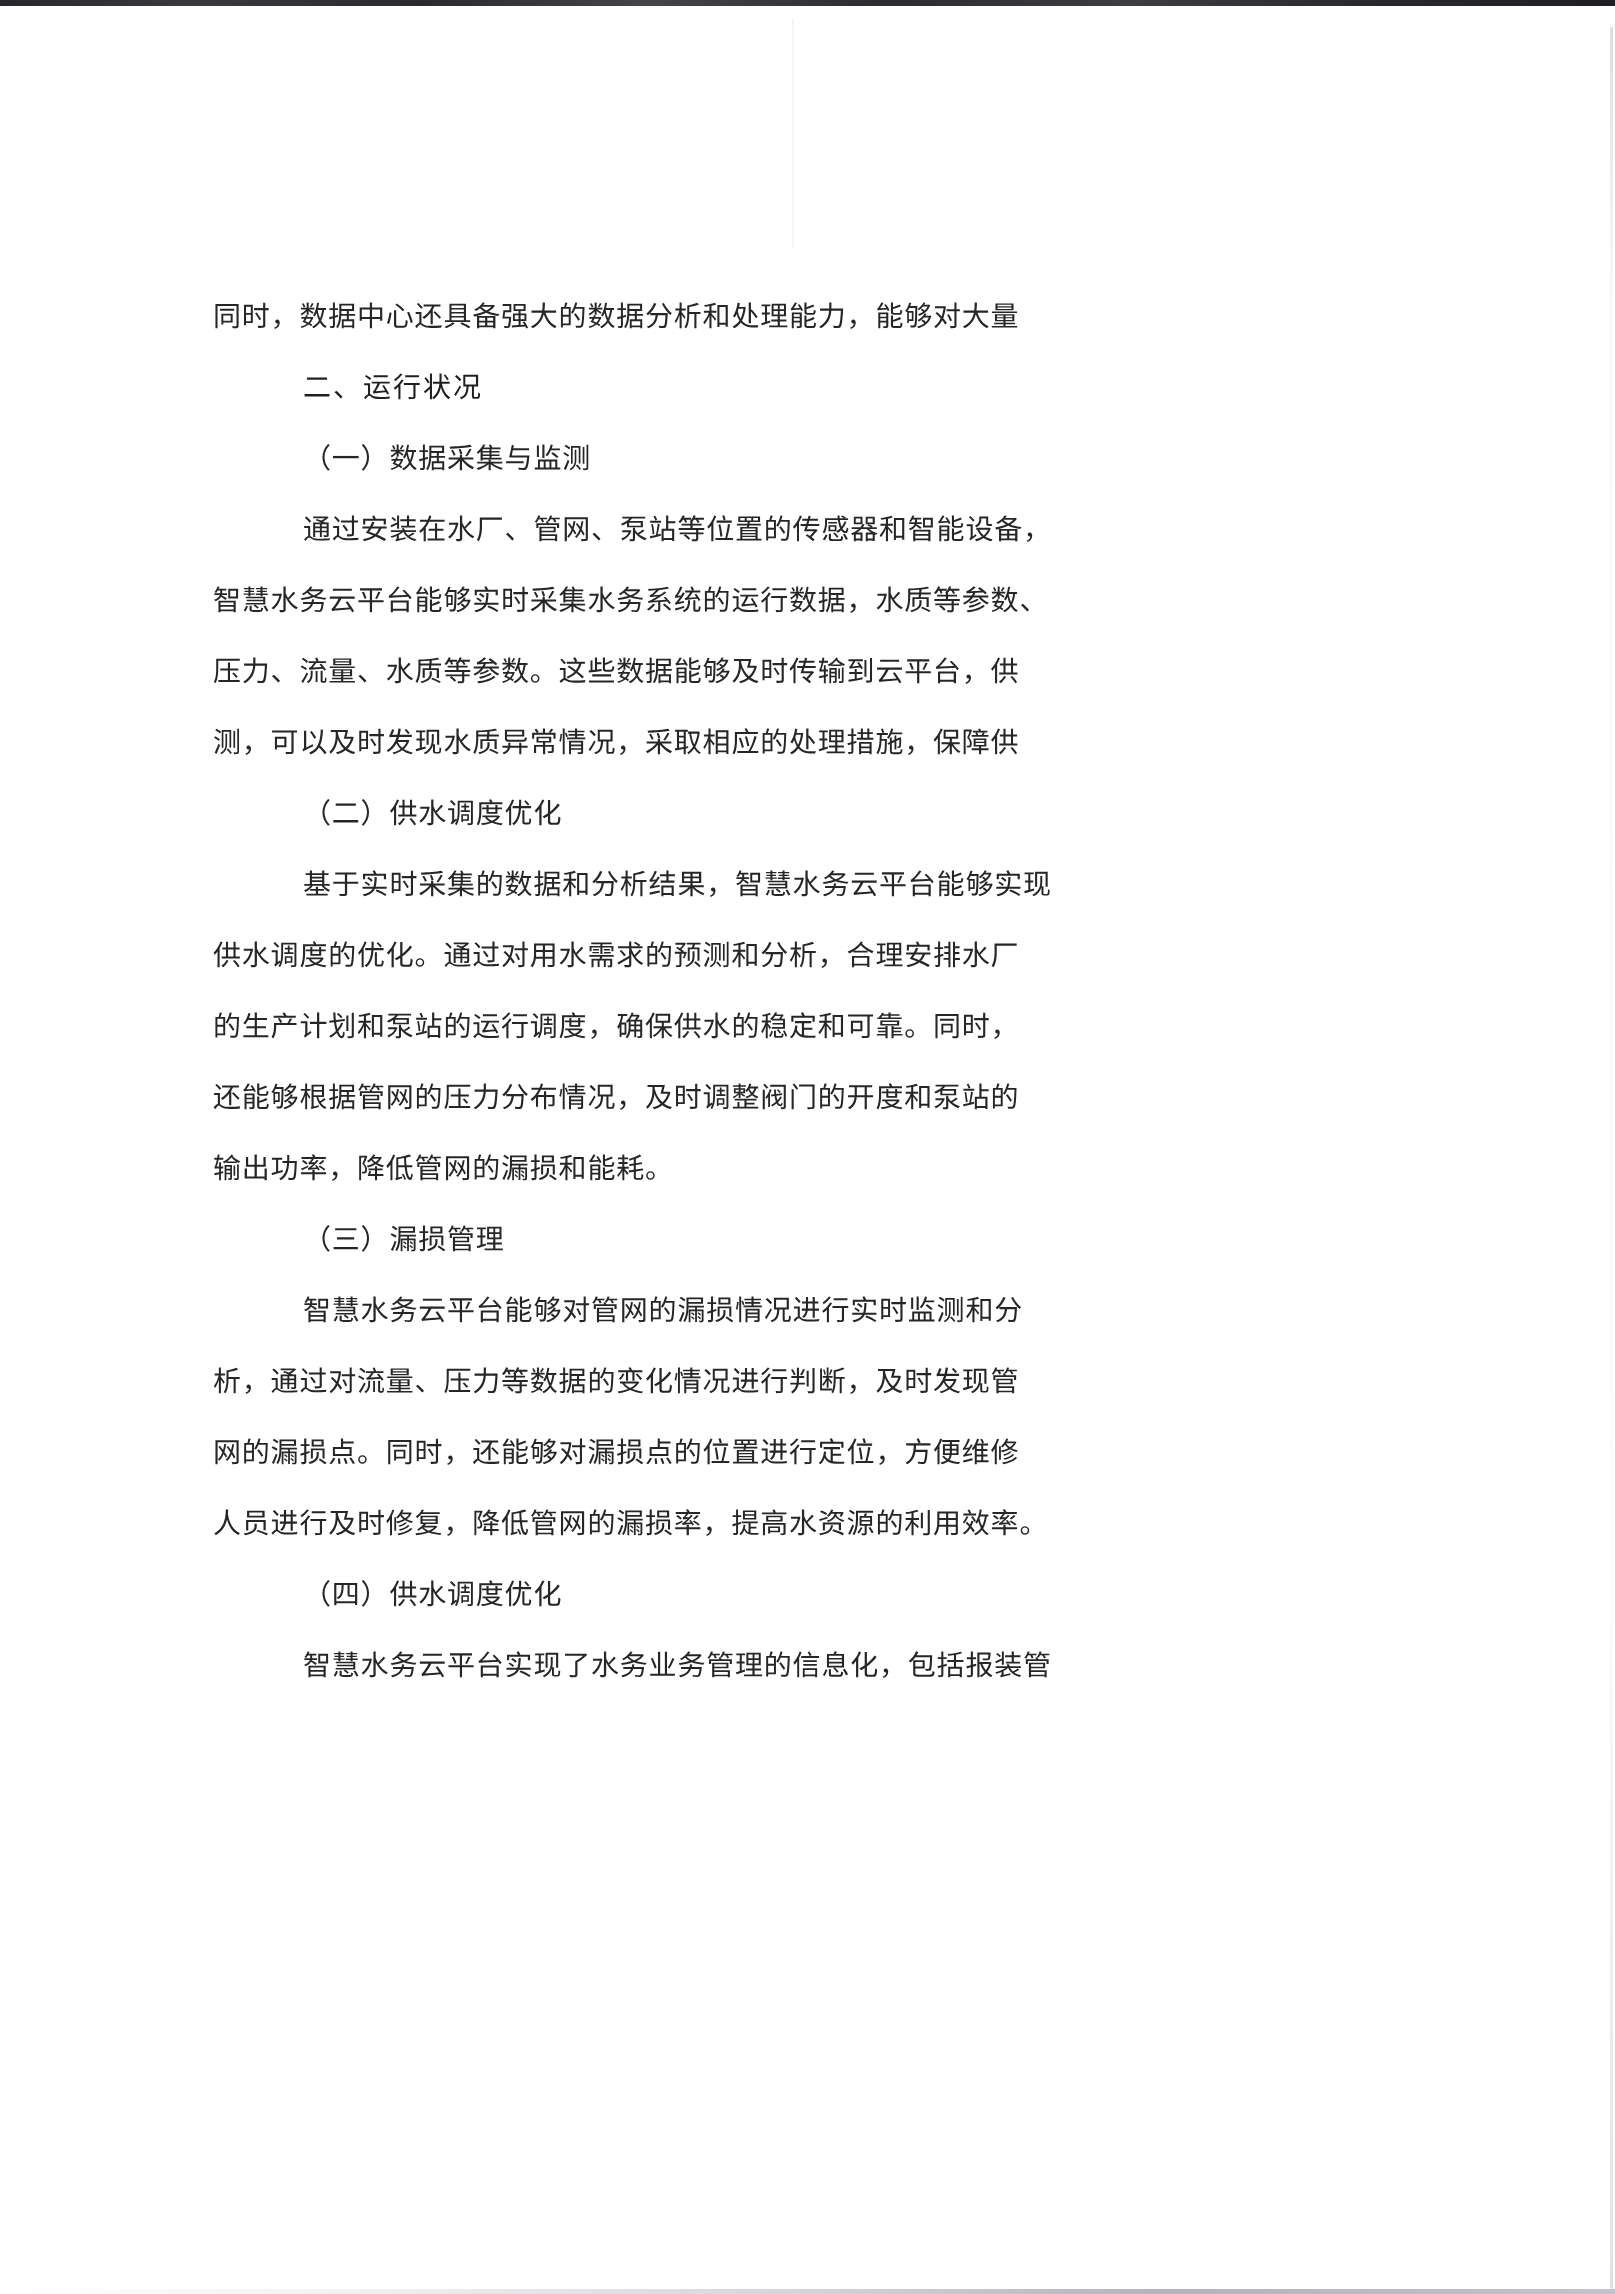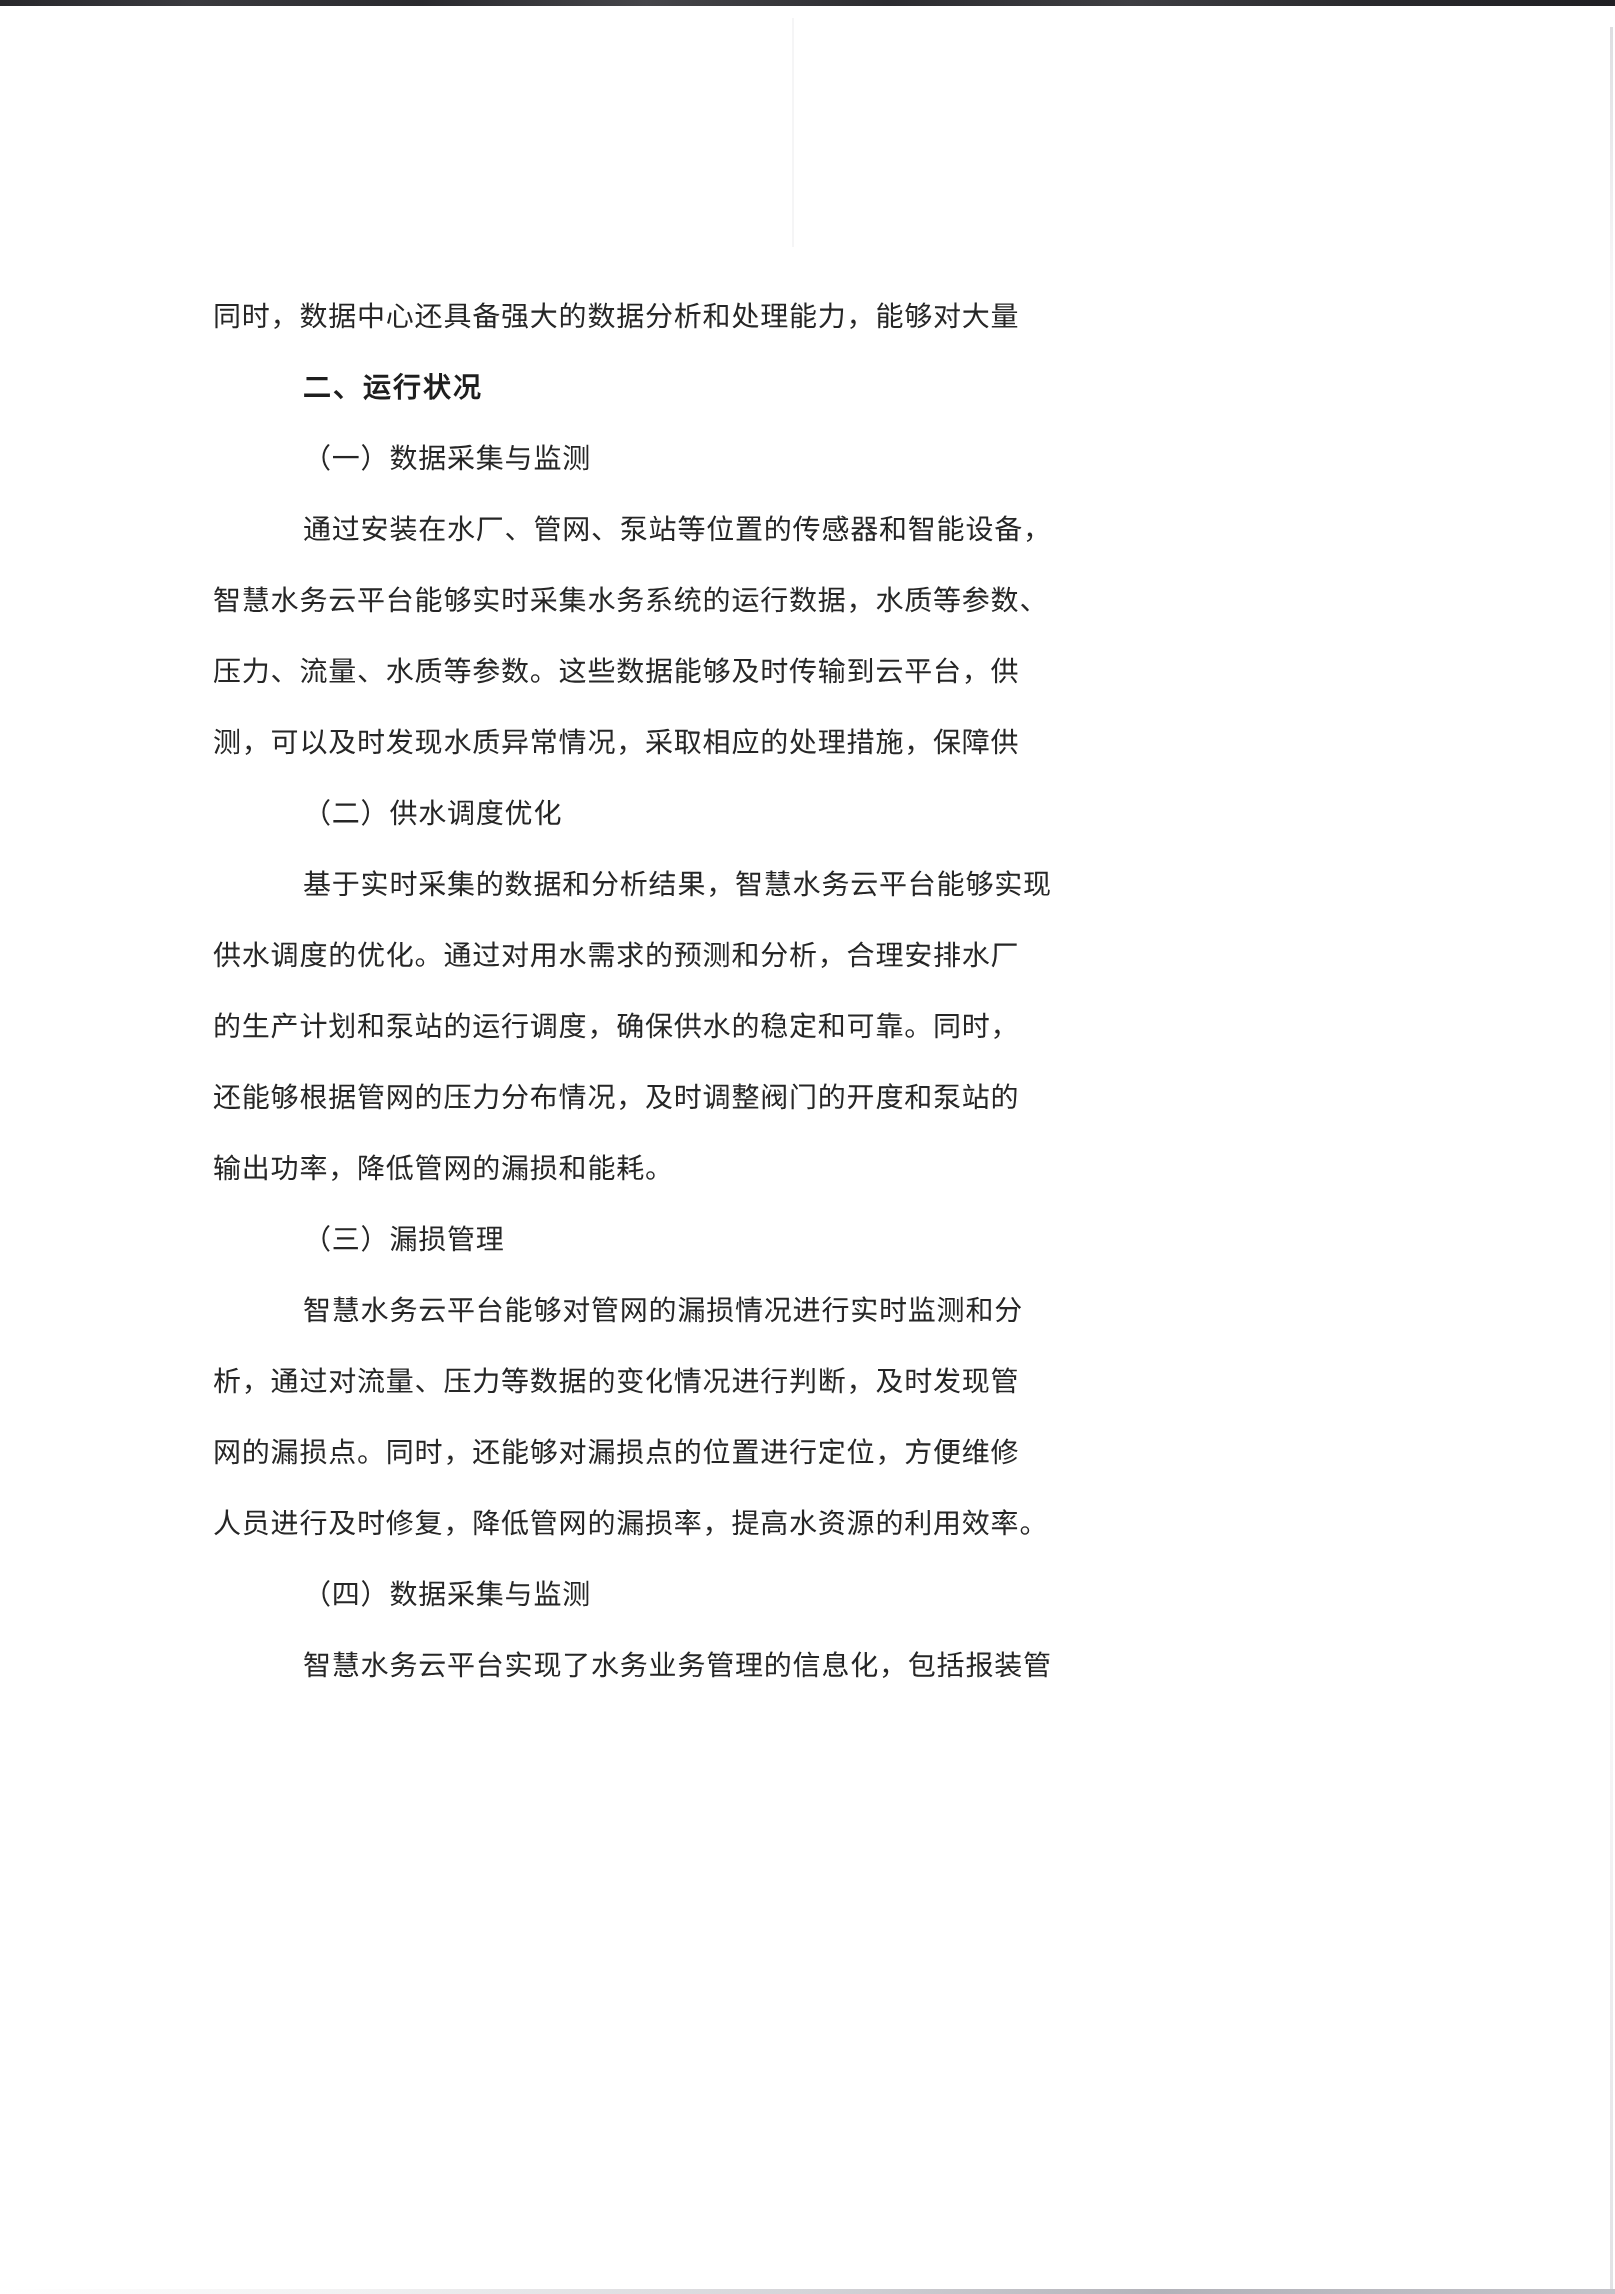--- a/index.html
+++ b/index.html
@@ -71,21 +71,21 @@
   }
   .line {
     height: 71px;
     white-space: pre;
   }
   .line.indent {
     padding-left: 90px;
   }
   .block.heading .line {
     font-family: "DejaVu Sans", "Liberation Sans", sans-serif;
-    font-weight: 700;
+    font-weight: 400;
     color: #1e1e1e;
     letter-spacing: 2px;
   }
   .block.subheading .line,
   .block.paragraph .line {
     font-weight: 400;
   }
 </style>
 </head>
 <body>
@@ -122,21 +122,21 @@
       <div class="block subheading">
         <div class="line indent">（三）漏损管理</div>
       </div>
       <div class="block paragraph">
         <div class="line indent">智慧水务云平台能够对管网的漏损情况进行实时监测和分</div>
         <div class="line">析，通过对流量、压力等数据的变化情况进行判断，及时发现管</div>
         <div class="line">网的漏损点。同时，还能够对漏损点的位置进行定位，方便维修</div>
         <div class="line">人员进行及时修复，降低管网的漏损率，提高水资源的利用效率。</div>
       </div>
       <div class="block subheading">
-        <div class="line indent">（四）数据采集与监测</div>
+        <div class="line indent">（四）供水调度优化</div>
       </div>
       <div class="block paragraph">
         <div class="line indent">智慧水务云平台实现了水务业务管理的信息化，包括报装管</div>
       </div>
     </div>
   <div class="right-edge"></div>
   <div class="bottom-edge"></div>
 </div>
 
 

